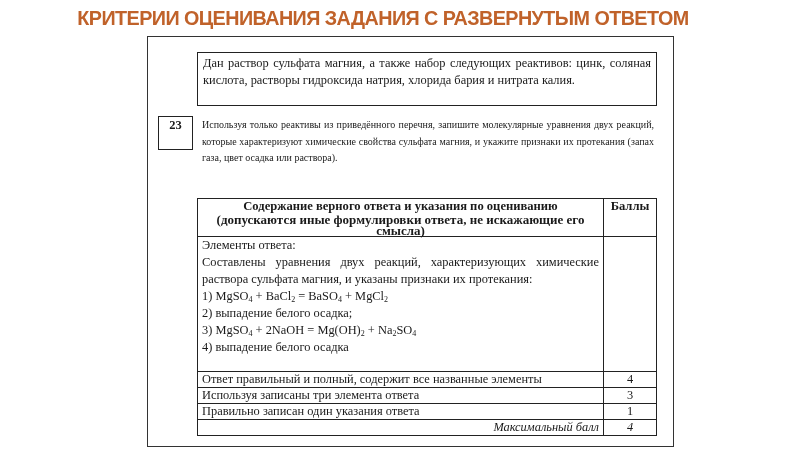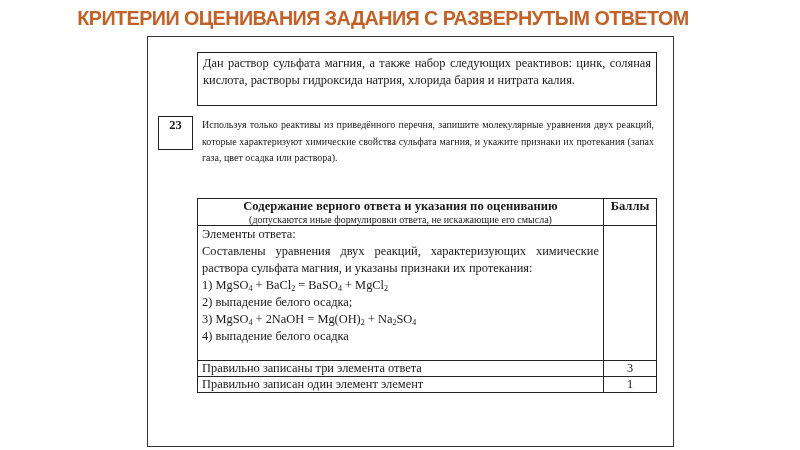--- a/index.html
+++ b/index.html
@@ -45,21 +45,21 @@
       position: absolute; left: 197px; top: 198px; width: 460px;
       border-collapse: collapse;
       font-size: 12.4px;
     }
     table.criteria td, table.criteria th {
       border: 1.2px solid #222;
       padding: 0 4px;
       vertical-align: top;
     }
     .hdr-main { text-align: center; font-weight: bold; font-size: 12.6px; line-height: 15px; padding-top: 2px; }
-    .hdr-sub { display: block; font-weight: normal; font-size: 10px; line-height: 11px; }
+    .hdr-sub { display: block; font-weight: bold; font-size: 13px; line-height: 11px; }
     .hdr-points { width: 53px; text-align: center; font-weight: bold; font-size: 12.6px; padding-top: 2px; }
 
     .elements-cell { height: 135px; line-height: 17px; padding-top: 1px; }
     .elements-cell div { white-space: nowrap; }
     .row-score td { height: 16px; line-height: 15px; }
     .score { text-align: center; }
     .max-label { text-align: right; font-style: italic; }
     .max-value { text-align: center; font-style: italic; }
     sub { font-size: 8px; vertical-align: -2px; line-height: 0; }
   </style>
@@ -90,21 +90,29 @@
       <div>Элементы ответа:</div>
       <div style="white-space: normal; text-align: justify; text-align-last: left;">Составлены уравнения двух реакций, характеризующих химические раствора сульфата магния, и указаны признаки их протекания:</div>
       <div class="equation">1) MgSO<sub>4</sub> + BaCl<sub>2</sub> = BaSO<sub>4</sub> + MgCl<sub>2</sub></div>
       <div>2) выпадение белого осадка;</div>
       <div class="equation">3) MgSO<sub>4</sub> + 2NaOH = Mg(OH)<sub>2</sub> + Na<sub>2</sub>SO<sub>4</sub></div>
       <div>4) выпадение белого осадка</div>
     </td>
     <td></td>
   </tr>
   <tr class="row-score">
-    <td>Правильно записаны три элемента ответа</td>
+    <td>Ответ правильный и полный, содержит все названные элементы</td>
+    <td class="score">4</td>
+  </tr>
+  <tr class="row-score">
+    <td>Используя записаны три элемента ответа</td>
     <td class="score">3</td>
   </tr>
   <tr class="row-score">
-    <td>Правильно записан один элемент элемент</td>
+    <td>Правильно записан один указания ответа</td>
     <td class="score">1</td>
+  </tr>
+  <tr class="row-score">
+    <td class="max-label">Максимальный балл</td>
+    <td class="max-value">4</td>
   </tr>
 </tbody>
   </table>
 
 </body></html>

